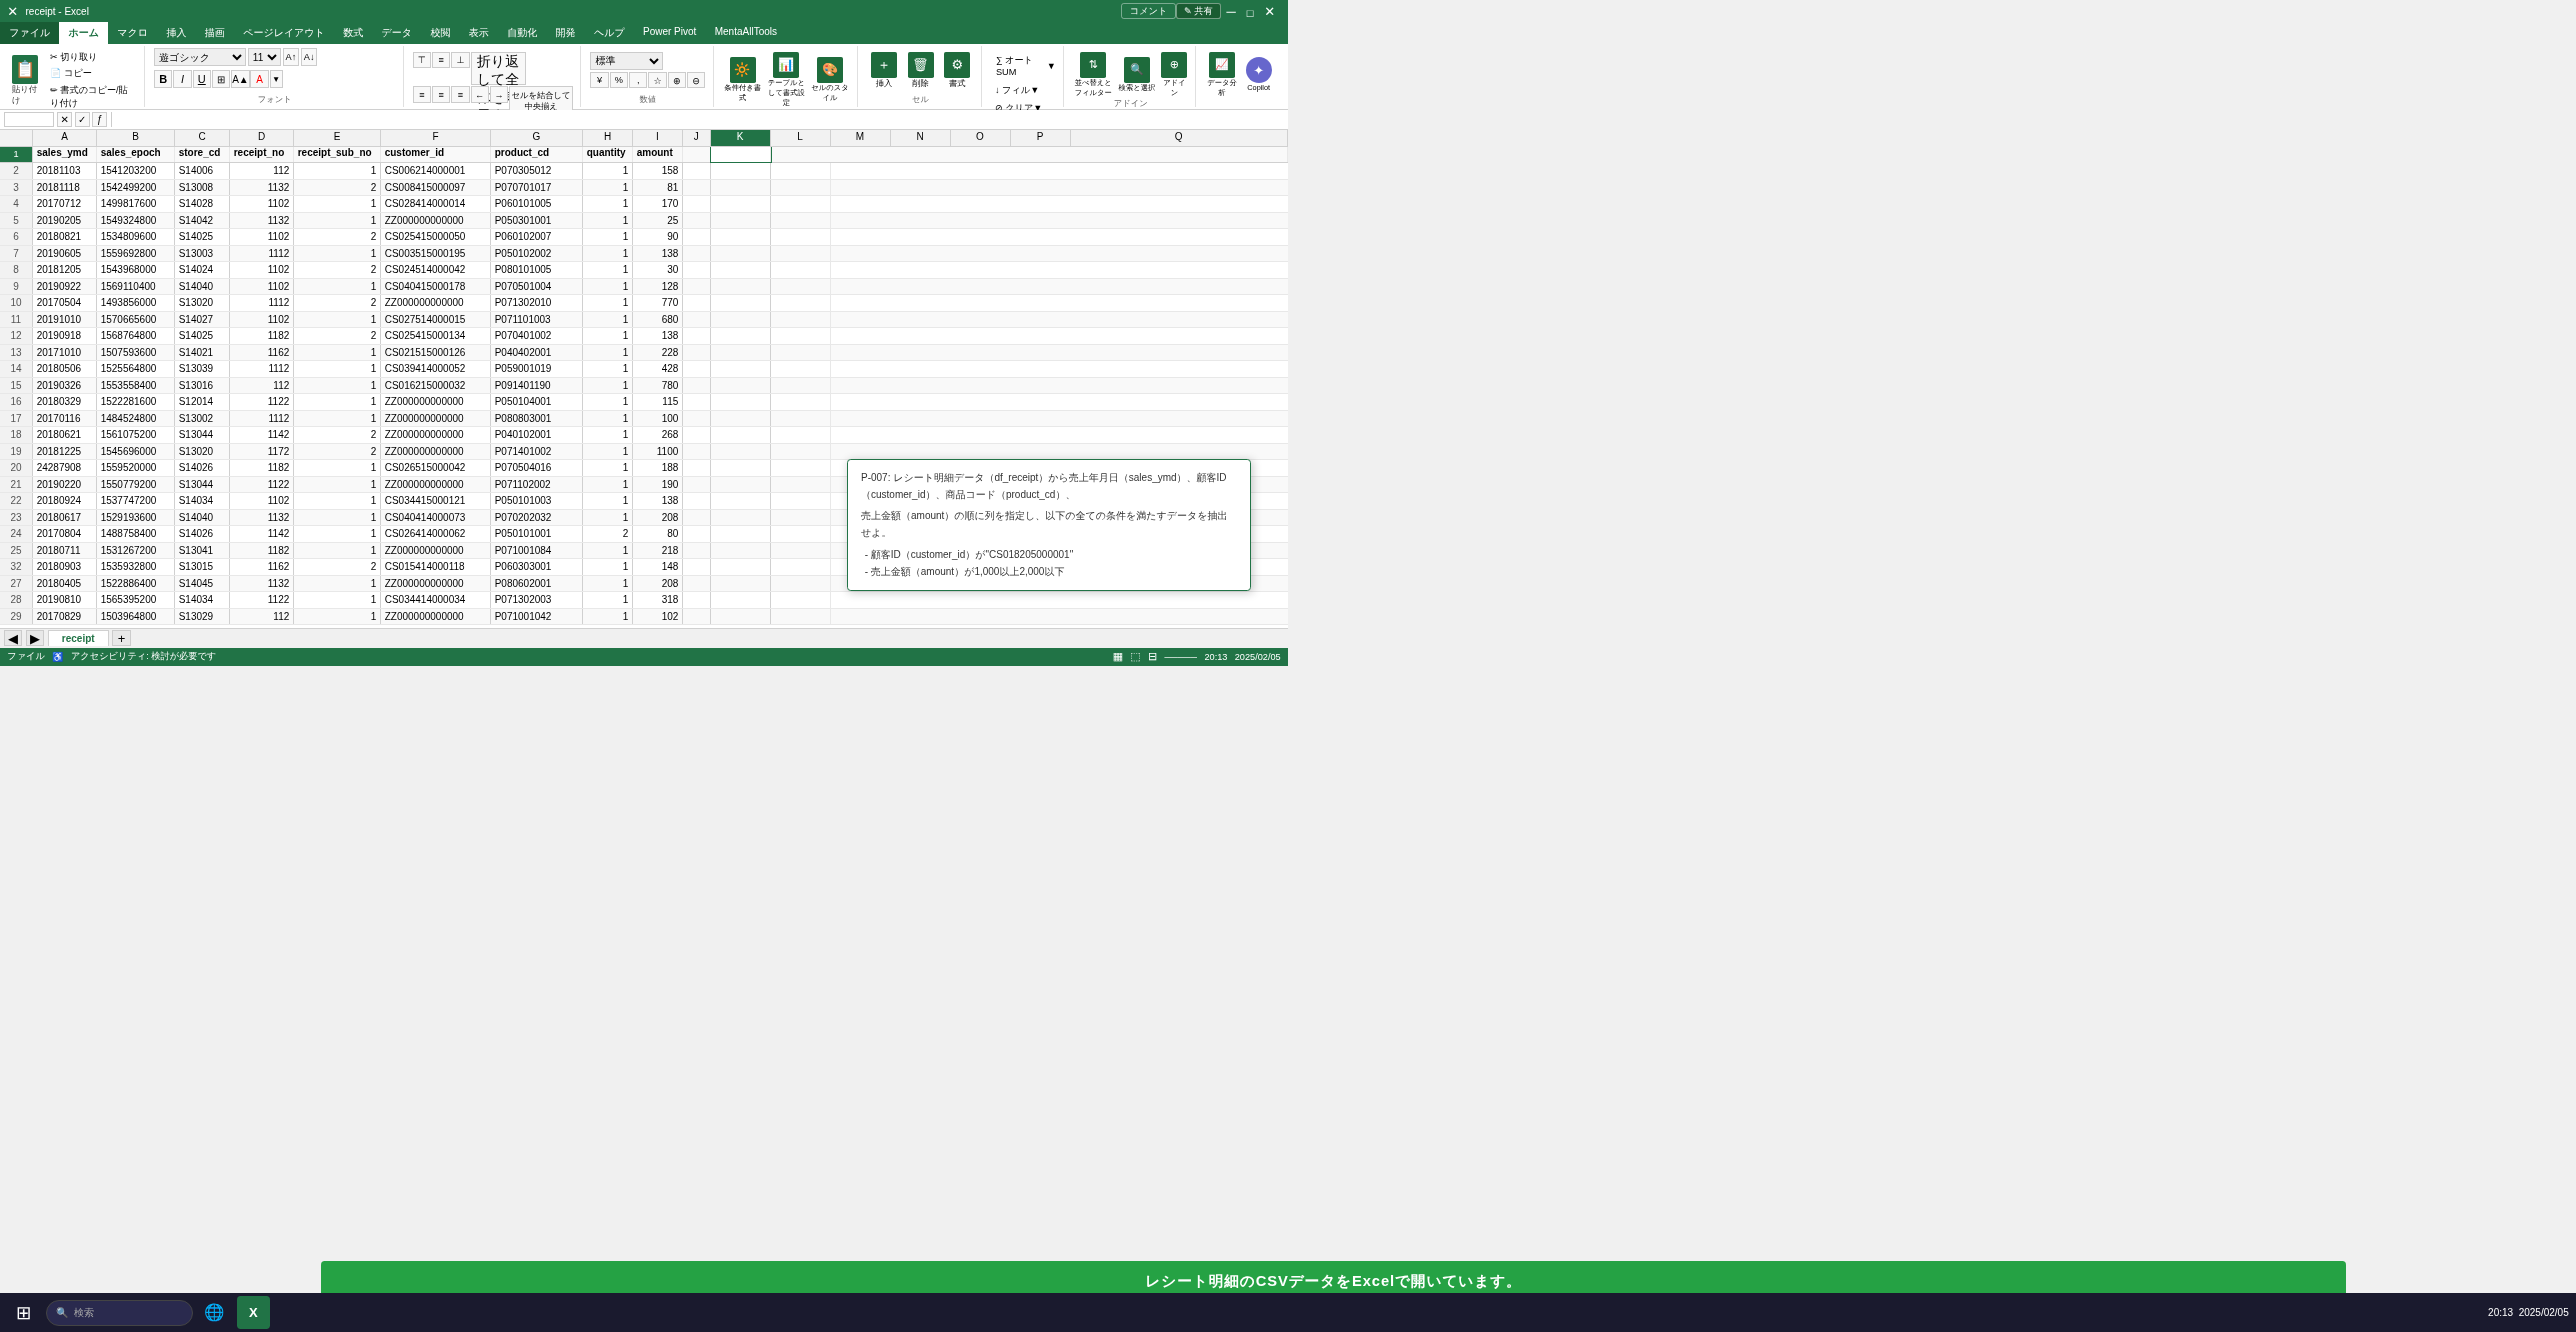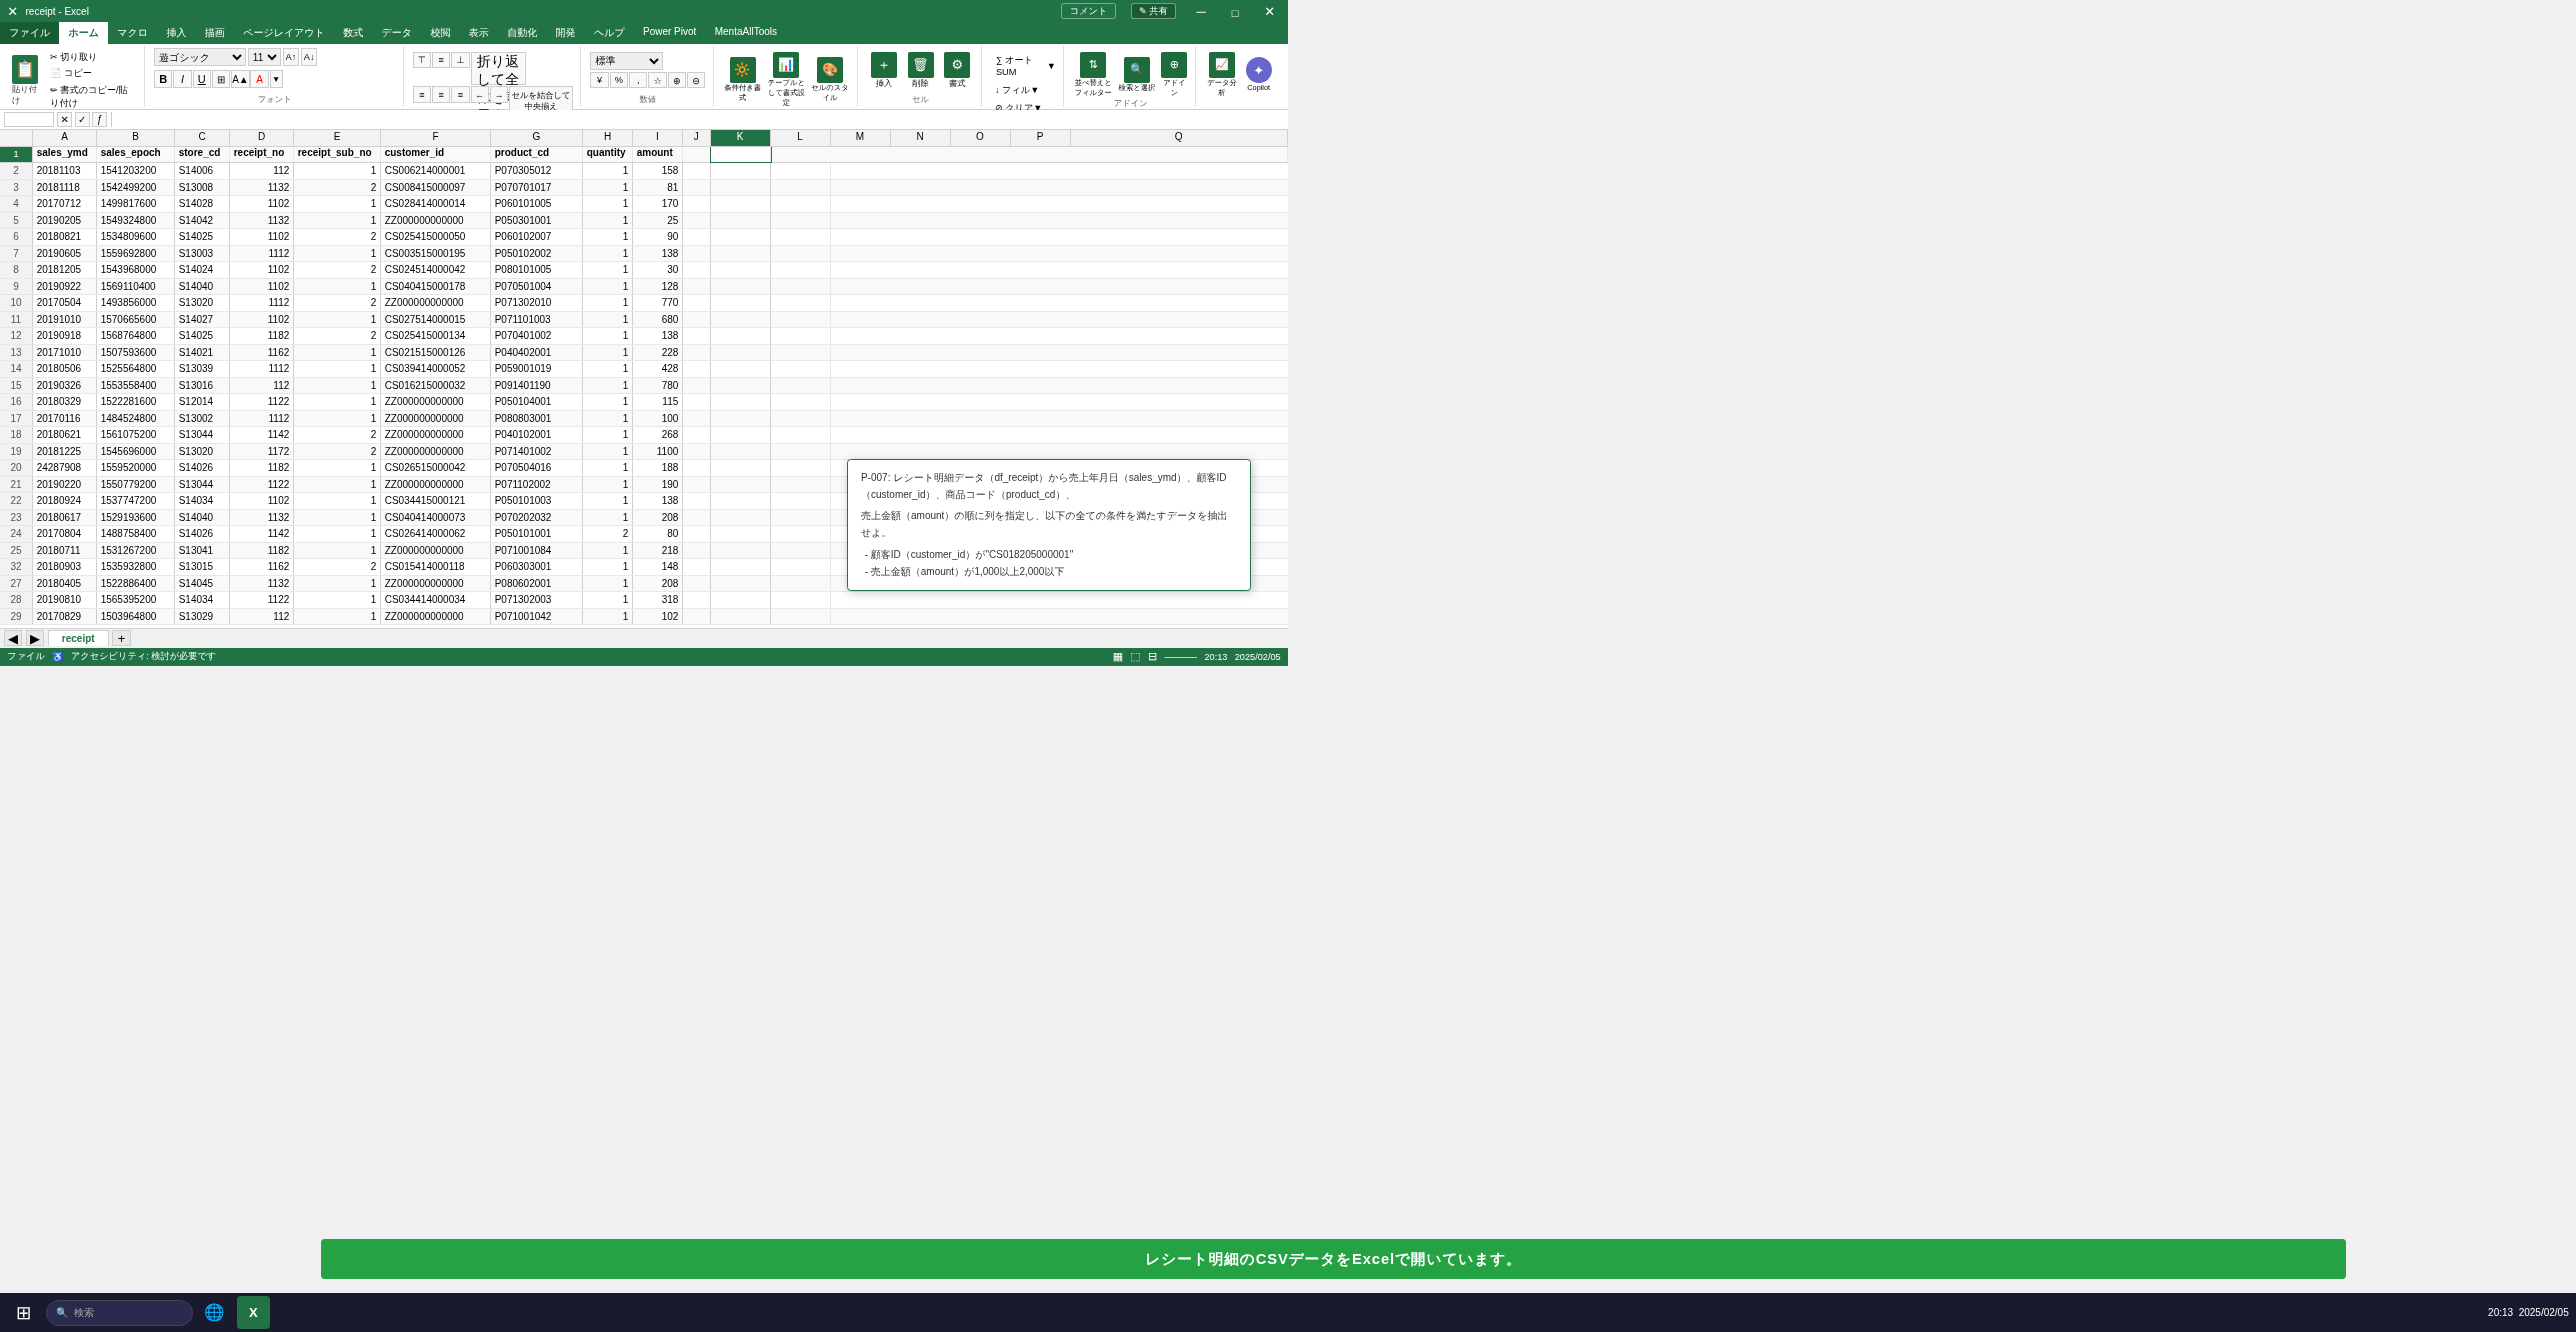--- a/index.html
+++ b/index.html
@@ -8,21 +8,21 @@
 </head>
 <body>
 
 <div style="display:flex; flex-direction:column; height:666px; overflow:hidden;">
 
   <div style="display:flex; align-items:center; justify-content:space-between; background:#217346; height:22px; padding:0 7.3px;">
     <div style="display:flex; align-items:center; gap:7.3px;">
       <span style="color:white; font-size:13px;">✕</span>
       <span style="color:white; font-size:10px;">receipt - Excel</span>
     </div>
-    <div style="display:flex; gap:15px; align-items:flex-end;">
+    <div style="display:flex; gap:0; align-items:flex-end;">
       <button style="background:transparent; border:0.9px solid rgba(255,255,255,0.4); color:white; padding:0.9px 7.3px; font-size:9.2px; border-radius:2.8px; cursor:pointer;">コメント</button>
       <button style="background:#1a5c32; border:0.9px solid rgba(255,255,255,0.4); color:white; padding:0.9px 7.3px; font-size:9.2px; border-radius:2.8px; cursor:pointer;">✎ 共有</button>
       <span style="color:white; font-size:13px; cursor:pointer; padding:0 5.5px;">─</span>
       <span style="color:white; font-size:11px; cursor:pointer; padding:0 5.5px;">□</span>
       <span style="color:white; font-size:13px; cursor:pointer; padding:0 5.5px;">✕</span>
     </div>
   </div>
 
   <div style="display:flex; background:#217346; height:22px;">
     <div style="padding:3.7px 9.2px; color:white; font-size:10px; cursor:pointer; background:#185c34;">ファイル</div>
@@ -705,21 +705,21 @@
       <button style="background:transparent; border:none; color:white; cursor:pointer; font-size:11px;">▦</button>
       <button style="background:transparent; border:none; color:white; cursor:pointer; font-size:11px;">⬚</button>
       <button style="background:transparent; border:none; color:white; cursor:pointer; font-size:11px;">⊟</button>
       <span>─────</span>
       <span style="font-size:9.2px;">20:13</span>
       <span style="font-size:9.2px;">2025/02/05</span>
     </div>
   </div>
 </div>
 
-<div style="position:fixed; bottom:53px; left:321px; right:230px; background:#25a244; height:40px; display:flex; align-items:center; justify-content:center; border-radius:3.7px;">
+<div style="position:fixed; bottom:31px; left:321px; right:230px; background:#25a244; height:40px; display:flex; align-items:center; justify-content:center; border-radius:3.7px;">
   <span style="color:white; font-size:14.7px; font-weight:bold; letter-spacing:0.9px;">レシート明細のCSVデータをExcelで開いています。</span>
 </div>
 
 <div style="position:fixed; bottom:0; left:0; right:0; height:39px; background:#1a1a2e; display:flex; align-items:center; padding:0 7.3px; gap:5.5px;">
   <button style="width:33px; height:33px; background:transparent; border:none; cursor:pointer; color:white; font-size:18.4px;">⊞</button>
   <button style="height:26px; width:147px; background:#2a2a4e; border:0.9px solid #444; border-radius:14.7px; color:#aaa; font-size:10px; cursor:pointer; display:flex; align-items:center; padding:0 9.2px; gap:5.5px;">
     <span>🔍</span>
 
     <span>検索</span>
   </button>

